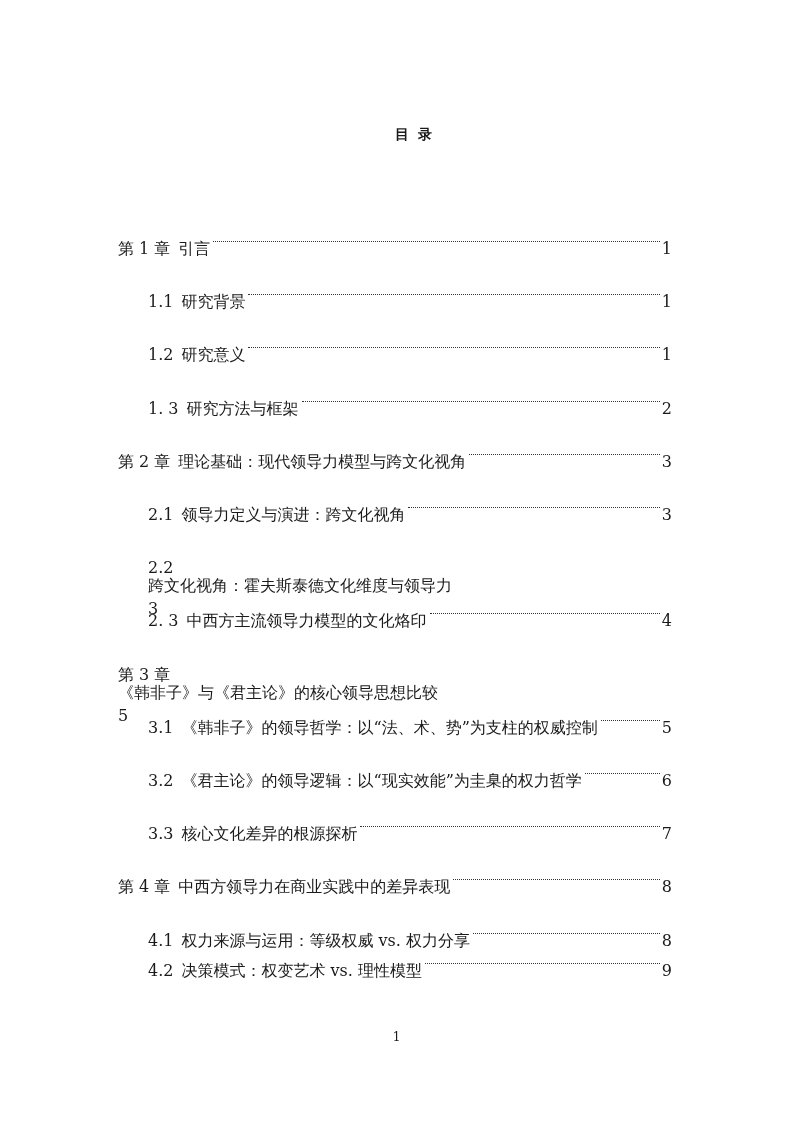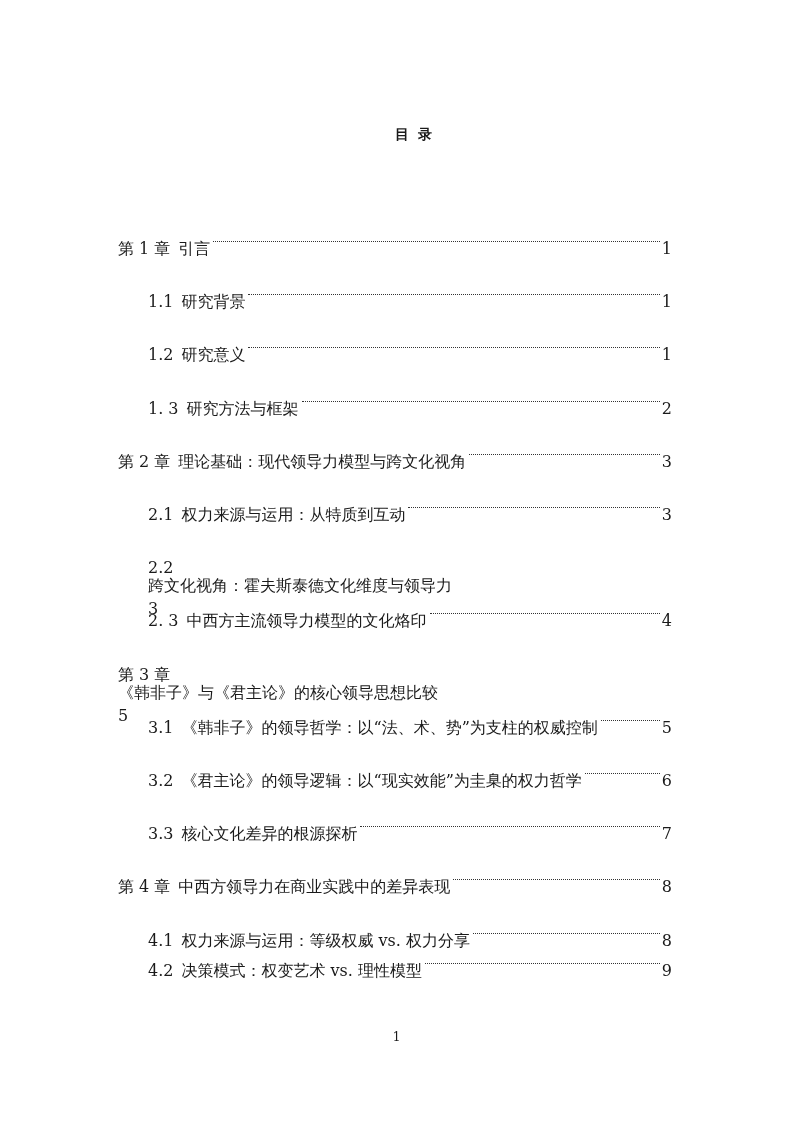--- a/index.html
+++ b/index.html
@@ -60,21 +60,21 @@
       <span class="page">2</span>
     </div>
     <div class="toc-entry level-1" style="top: 453px;">
       <span class="num">第 2 章</span>
       <span class="text">理论基础：现代领导力模型与跨文化视角</span>
       <span class="leader"></span>
       <span class="page">3</span>
     </div>
     <div class="toc-entry level-2" style="top: 506px;">
       <span class="num">2.1</span>
-      <span class="text">权力来源与运用：从特质到互动</span>
+      <span class="text">领导力定义与演进：跨文化视角</span>
       <span class="leader"></span>
       <span class="page">3</span>
     </div>
     <div class="toc-entry level-2" style="top: 559px; flex-direction: column;">
       <span class="num">2.2</span>
       <span class="text">跨文化视角：霍夫斯泰德文化维度与领导力</span>
       <span class="leader"></span>
       <span class="page">3</span>
     </div>
     <div class="toc-entry level-2" style="top: 612px;">

